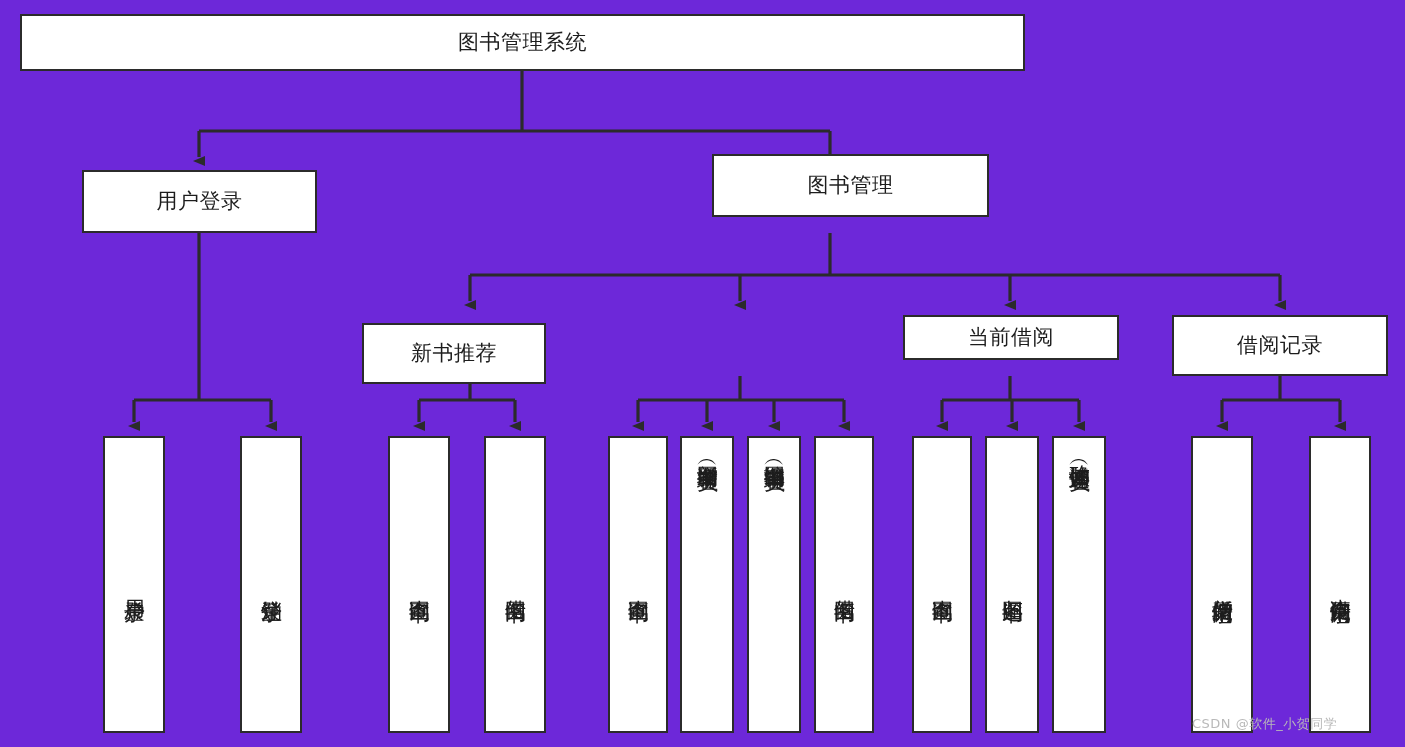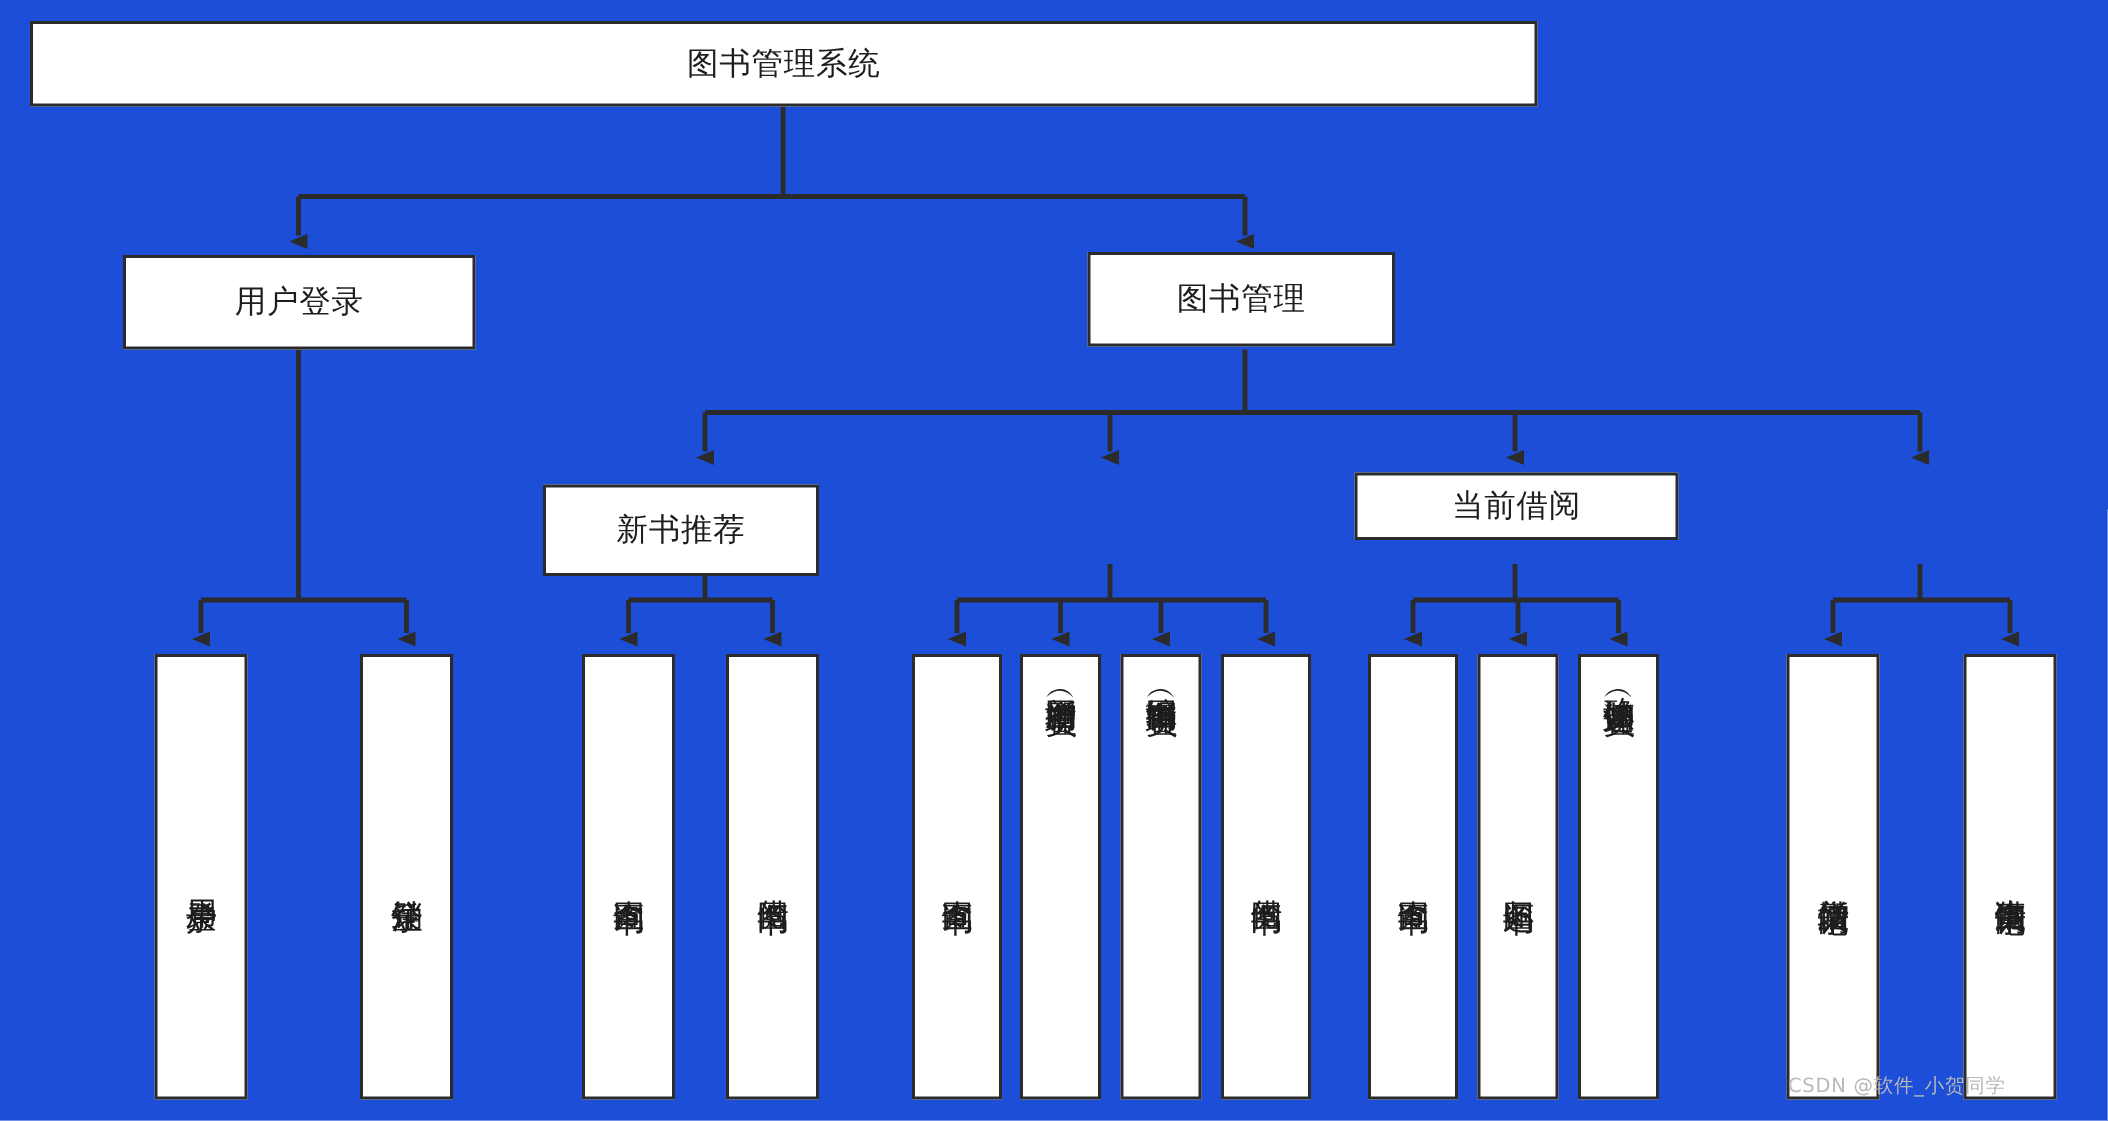--- a/index.html
+++ b/index.html
@@ -11,21 +11,21 @@
     width: 1405px;
     height: 747px;
     font-family: "DejaVu Sans", "Liberation Sans", sans-serif;
     overflow: hidden;
     position: relative;
   }
   #diagram-root {
     position: relative;
     width: 1405px;
     height: 747px;
-    background: #1d4ed8;
+    background: #6d28d9;
   }
   svg.diagram-svg {
     position: absolute;
     left: 0;
     top: 0;
     width: 1405px;
     height: 747px;
   }
   .node-box {
     position: absolute;
@@ -140,30 +140,33 @@
     </g>
   </svg>
 
   <div class="node-box" style="left:20px; top:14px; width:1005px; height:57px;">
     <span class="node-label-h">图书管理系统</span>
   </div>
 
   <div class="node-box" style="left:82px; top:170px; width:235px; height:63px;">
     <span class="node-label-h">用户登录</span>
   </div>
-  <div class="node-box" style="left:712px; top:168px; width:205px; height:63px;margin-left:13px;">
+  <div class="node-box" style="left:712px; top:154px; width:277px; height:63px;">
     <span class="node-label-h">图书管理</span>
   </div>
 
   <div class="node-box" style="left:362px; top:323px; width:184px; height:61px;">
     <span class="node-label-h">新书推荐</span>
   </div>
   <div class="node-box" style="left:903px; top:315px; width:216px; height:45px;font-family:Liberation Serif, serif;">
     <span class="node-label-h">当前借阅</span>
   </div>
+  <div class="node-box" style="left:1172px; top:315px; width:216px; height:61px;">
+    <span class="node-label-h">借阅记录</span>
+  </div>
 
   <div class="node-box leaf-box center-v" style="left:103px; top:436px; width:62px; height:297px;">
     <span class="node-label-v">用户登录</span>
   </div>
   <div class="node-box leaf-box center-v" style="left:240px; top:436px; width:62px; height:297px;">
     <span class="node-label-v">注销登录</span>
   </div>
 
   <div class="node-box leaf-box center-v" style="left:388px; top:436px; width:62px; height:297px;">
     <span class="node-label-v">查询图书</span>

